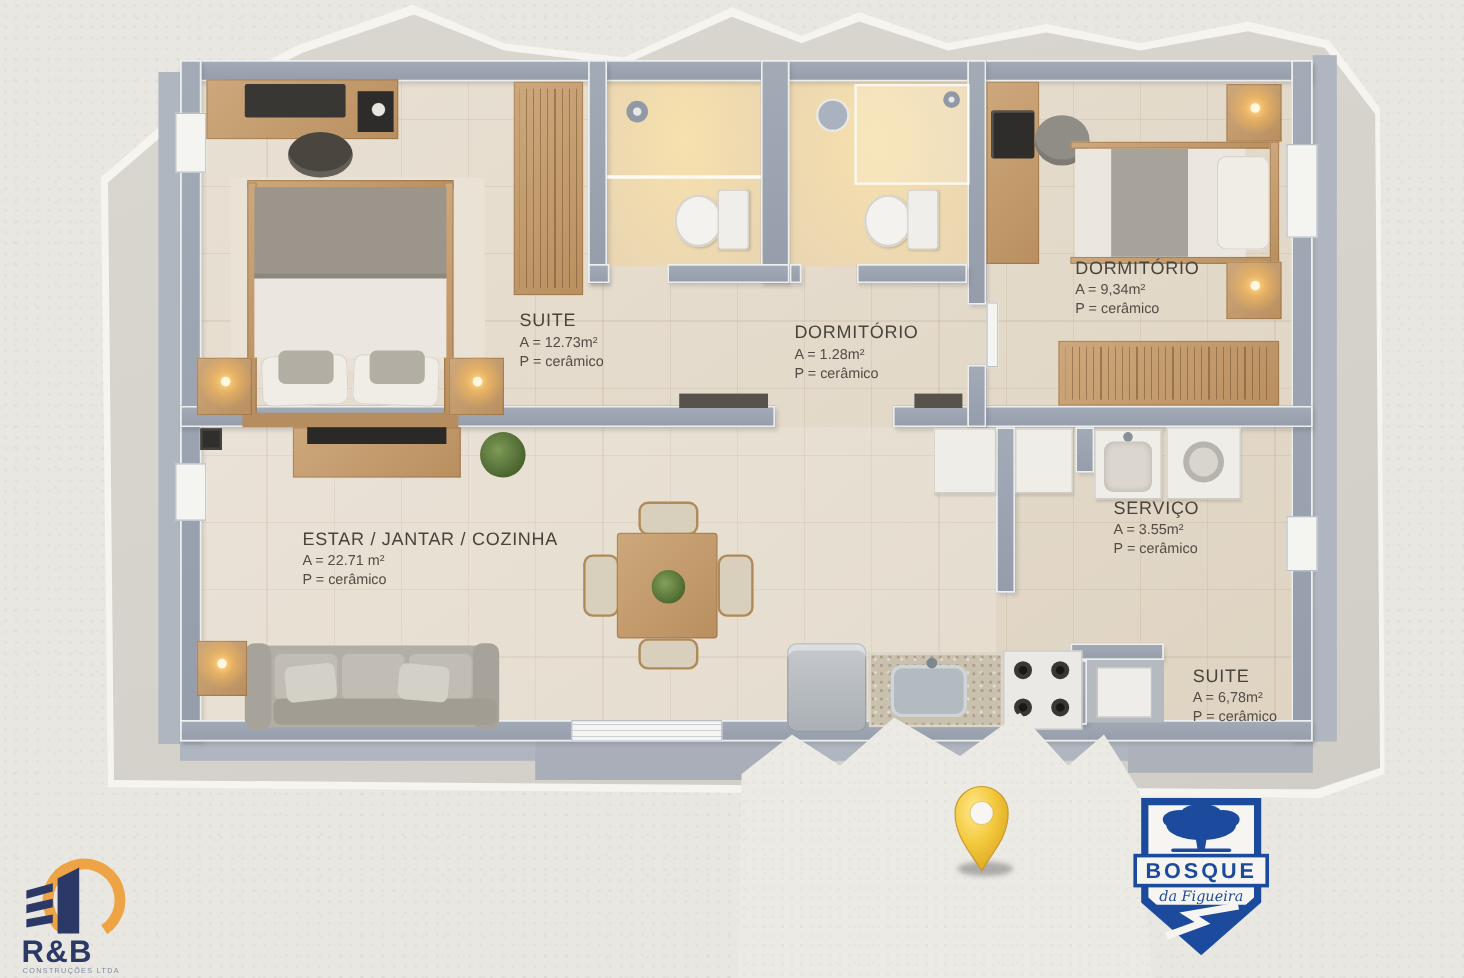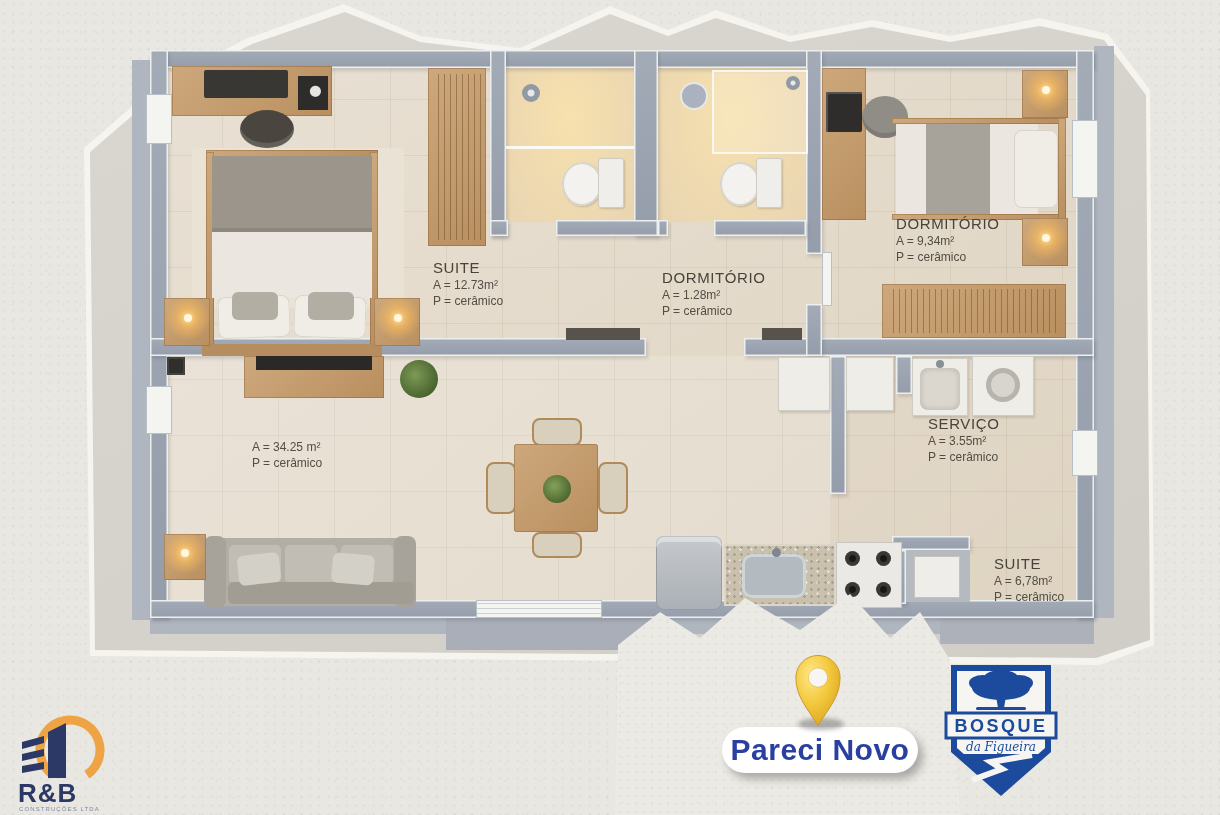--- a/index.html
+++ b/index.html
@@ -251,21 +251,22 @@
     <div class="nm">DORMITÓRIO</div>
     <div class="ln">A = 1.28m²</div>
     <div class="ln">P = cerâmico</div>
   </div>
   <div class="abs rlabel" style="left:896px;top:214px">
     <div class="nm">DORMITÓRIO</div>
     <div class="ln">A = 9,34m²</div>
     <div class="ln">P = cerâmico</div>
   </div>
   <div class="abs rlabel" style="left:252px;top:440px">
-    <div class="ln">A = 34.25 m²</div>
+    <div class="nm">ESTAR / JANTAR / COZINHA</div>
+    <div class="ln">A = 22.71 m²</div>
     <div class="ln">P = cerâmico</div>
   </div>
   <div class="abs rlabel" style="left:928px;top:414px">
     <div class="nm">SERVIÇO</div>
     <div class="ln">A = 3.55m²</div>
     <div class="ln">P = cerâmico</div>
   </div>
   <div class="abs rlabel" style="left:994px;top:554px">
     <div class="nm">SUITE</div>
     <div class="ln">A = 6,78m²</div>
@@ -279,23 +280,20 @@
     <g fill="#2c3966">
       <polygon points="42,22 60,13 60,68 42,68"></polygon>
       <polygon points="16,32 38,26 38,33 16,39"></polygon>
       <polygon points="16,44 38,39 38,46 16,51"></polygon>
       <polygon points="16,56 38,52 38,59 16,63"></polygon>
     </g>
     <text x="12" y="92" font-size="26" font-weight="bold" fill="#2c3966" letter-spacing="1">R&amp;B</text>
     <text x="13" y="101" font-size="6" fill="#7d88a3" letter-spacing="1.1">CONSTRUÇÕES LTDA</text>
   </svg>
 
-  <div class="abs pill" style="left:722px;top:727px;width:196px;height:46px;line-height:46px">
-    <span>Pareci Novo</span>
-  </div>
   <div class="abs pin-shadow" style="left:798px;top:718px;width:46px;height:12px"></div>
   <svg class="abs" style="left:793px;top:654px;width:50px;height:74px" viewBox="0 0 52 76">
     <defs>
       <radialGradient id="pinGrad" cx="35%" cy="28%" r="80%">
         <stop offset="0" stop-color="#ffe98a"></stop>
         <stop offset="0.5" stop-color="#f3c93e"></stop>
         <stop offset="1" stop-color="#d9a41f"></stop>
       </radialGradient>
     </defs>
     <path d="M26 74 C15 56 3 44 3 24 A23 23 0 1 1 49 24 C49 44 37 56 26 74 Z" fill="url(#pinGrad)" stroke="#c9992a" stroke-width="1"></path>

